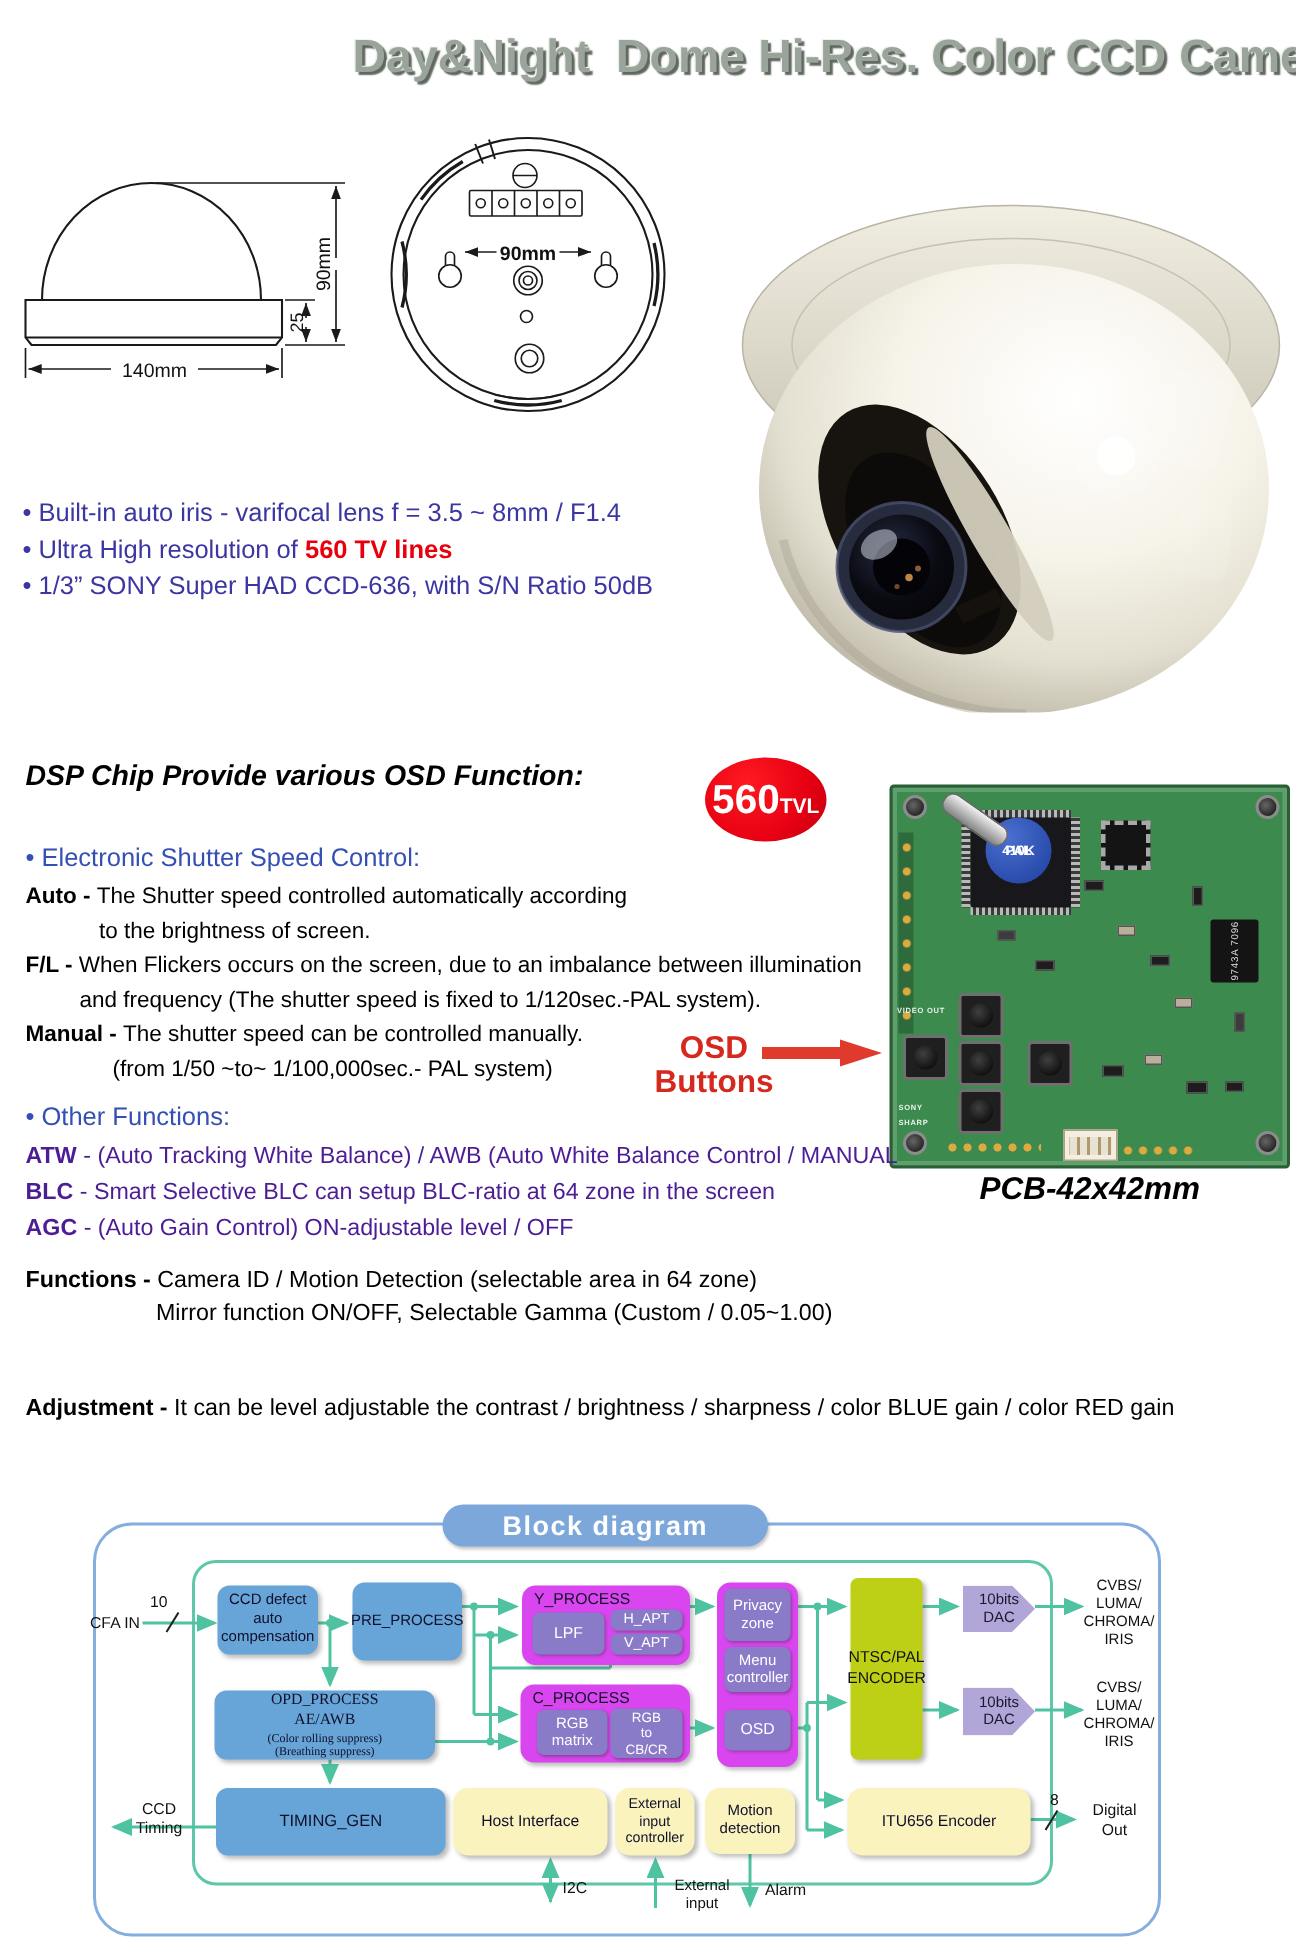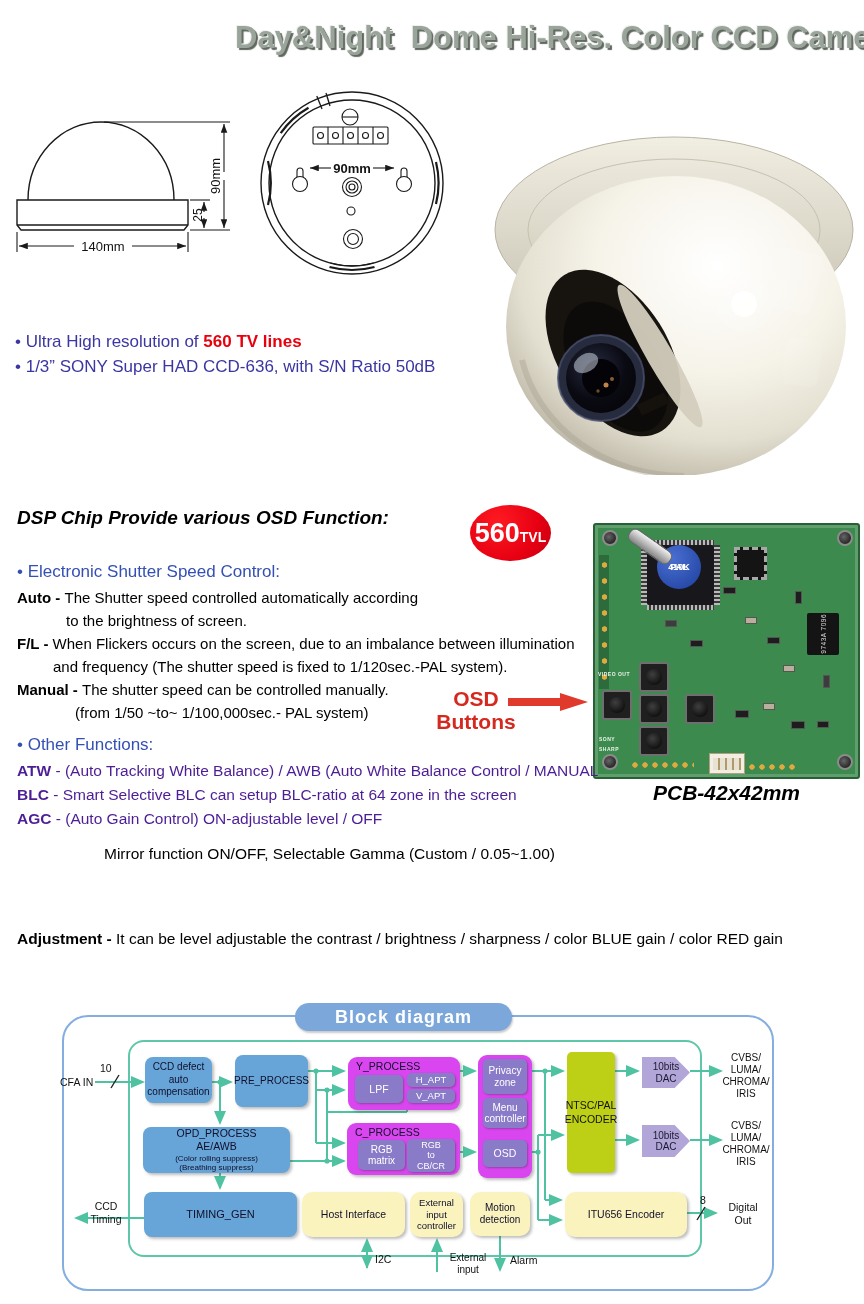--- a/index.html
+++ b/index.html
@@ -201,20 +201,21 @@
     </g>
     <g>
       <circle cx="256" cy="206" r="13" fill="#ffffff" opacity=".9"></circle>
       <circle cx="256" cy="206" r="28" fill="#ffffff" opacity=".2"></circle>
       <rect x="286" y="150" width="44" height="62" rx="8" fill="#fff" opacity=".15" transform="rotate(14 300 180)"></rect>
       <rect x="296" y="240" width="36" height="48" rx="8" fill="#fff" opacity=".1" transform="rotate(6 314 264)"></rect>
     </g>
   </svg>
 
   <div class="specsBlue">
+    <div>• Built-in auto iris - varifocal lens f = 3.5 ~ 8mm / F1.4</div>
     <div><span>• Ultra High resolution of </span><span class="red">560 TV lines</span></div>
     <div>• 1/3” SONY Super HAD CCD-636, with S/N Ratio  50dB</div>
   </div>
 
 
   <div class="dsp">DSP Chip Provide various OSD Function:</div>
   <div class="badge">
     <span class="num">560</span>
       <span class="unit">TVL</span>
   </div>
@@ -306,20 +307,21 @@
   <div class="pcbCaption">PCB-42x42mm</div>
 
   <div class="sect" style="top:735px;">
     <div class="bluehead">• Other Functions:</div>
     <div class="ofline"><b>ATW</b><span> - (Auto Tracking White Balance) / AWB (Auto White Balance Control / MANUAL</span></div>
     <div class="ofline"><b>BLC</b><span> - Smart Selective BLC can setup BLC-ratio at 64 zone in the screen</span></div>
     <div class="ofline"><b>AGC</b><span> - (Auto Gain Control) ON-adjustable level / OFF</span></div>
   </div>
 
   <div class="sect" style="top:843px;">
+    <div class="fnline"><b>Functions - </b><span>Camera ID / Motion Detection (selectable area in 64 zone)</span></div>
     <div class="fnline" style="padding-left:87px;">Mirror function ON/OFF, Selectable Gamma (Custom / 0.05~1.00)</div>
   </div>
 
   <div class="sect" style="top:928px;">
     <div class="fnline"><b>Adjustment - </b><span>It can be level adjustable the contrast / brightness / sharpness / color BLUE gain / color RED gain</span></div>
   </div>
 
   <div class="diagram">
     <div class="outerRect"></div>
     <div class="innerRect"></div>
@@ -383,21 +385,21 @@
 compensation</div>
     <div class="box blue" style="left:175px;top:55px;width:73px;height:52px;font-size:10px;">PRE_PROCESS</div>
 
     <div class="panel" style="left:288px;top:57px;width:112px;height:53px;">
       <div class="ptitle">Y_PROCESS</div>
       <div class="pbox" style="left:7px;top:18px;width:48px;height:28px;">LPF</div>
       <div class="pbox" style="left:59px;top:16px;width:48px;height:14px;font-size:9.5px;">H_APT</div>
       <div class="pbox" style="left:59px;top:32px;width:48px;height:14px;font-size:9.5px;">V_APT</div>
     </div>
 
-    <div class="box blue" style="left:83px;top:127px;width:147px;height:46px;flex-direction:column;font-size:10.5px;">
+    <div class="box blue" style="left:83px;top:127px;width:147px;height:46px;flex-direction:column;font-size:10.5px;font-family:Liberation Serif, serif;">
       <span style="white-space:pre-line;">OPD_PROCESS
 AE/AWB</span>
       <span style="white-space:pre-line;font-size:8px;line-height:1.2;">(Color rolling suppress)
 (Breathing suppress)</span>
     </div>
 
     <div class="panel" style="left:287px;top:123px;width:113px;height:52px;">
       <div class="ptitle">C_PROCESS</div>
       <div class="pbox" style="left:11px;top:17px;width:47px;height:30px;font-size:10px;">RGB
 matrix</div>

